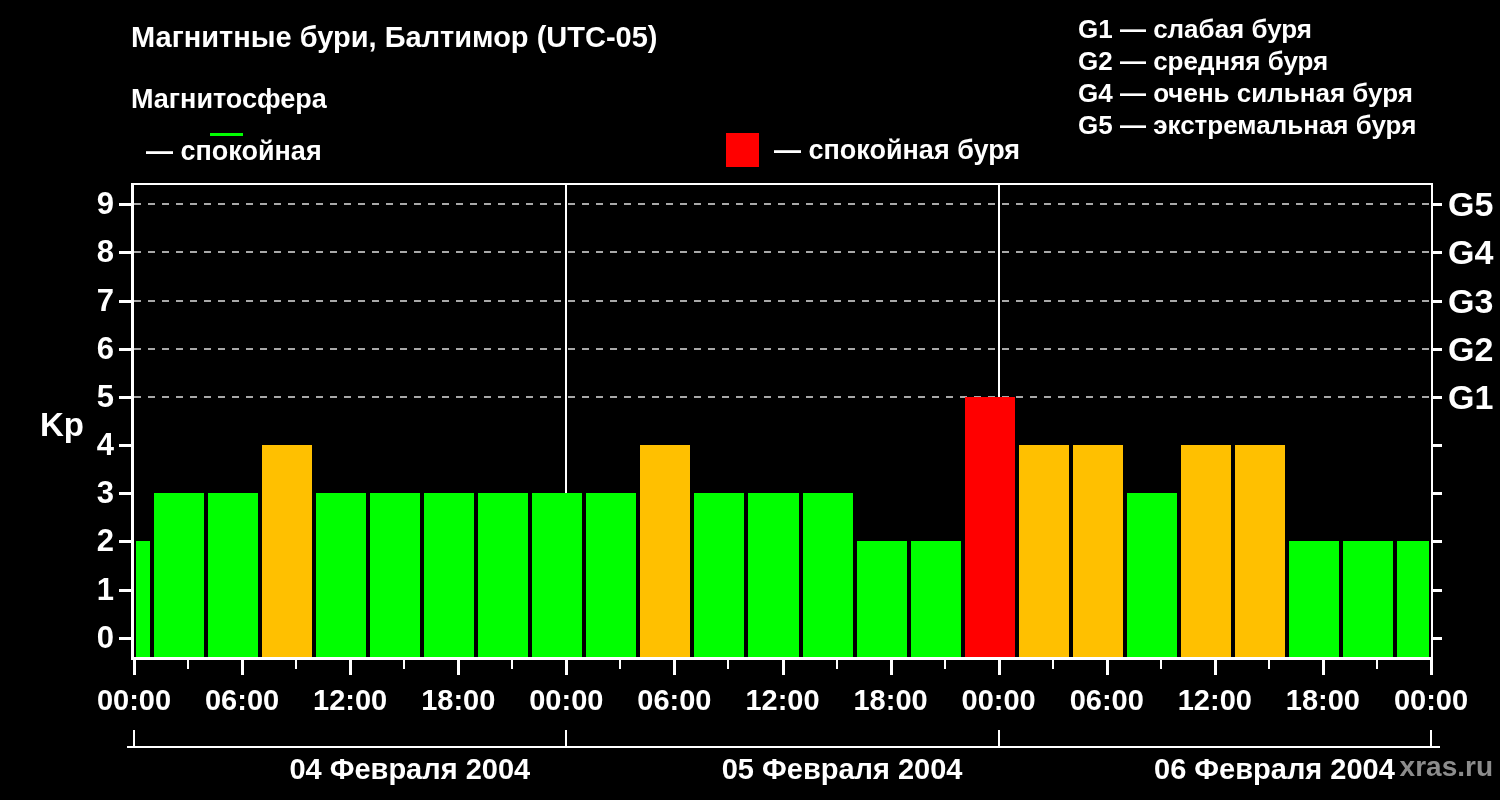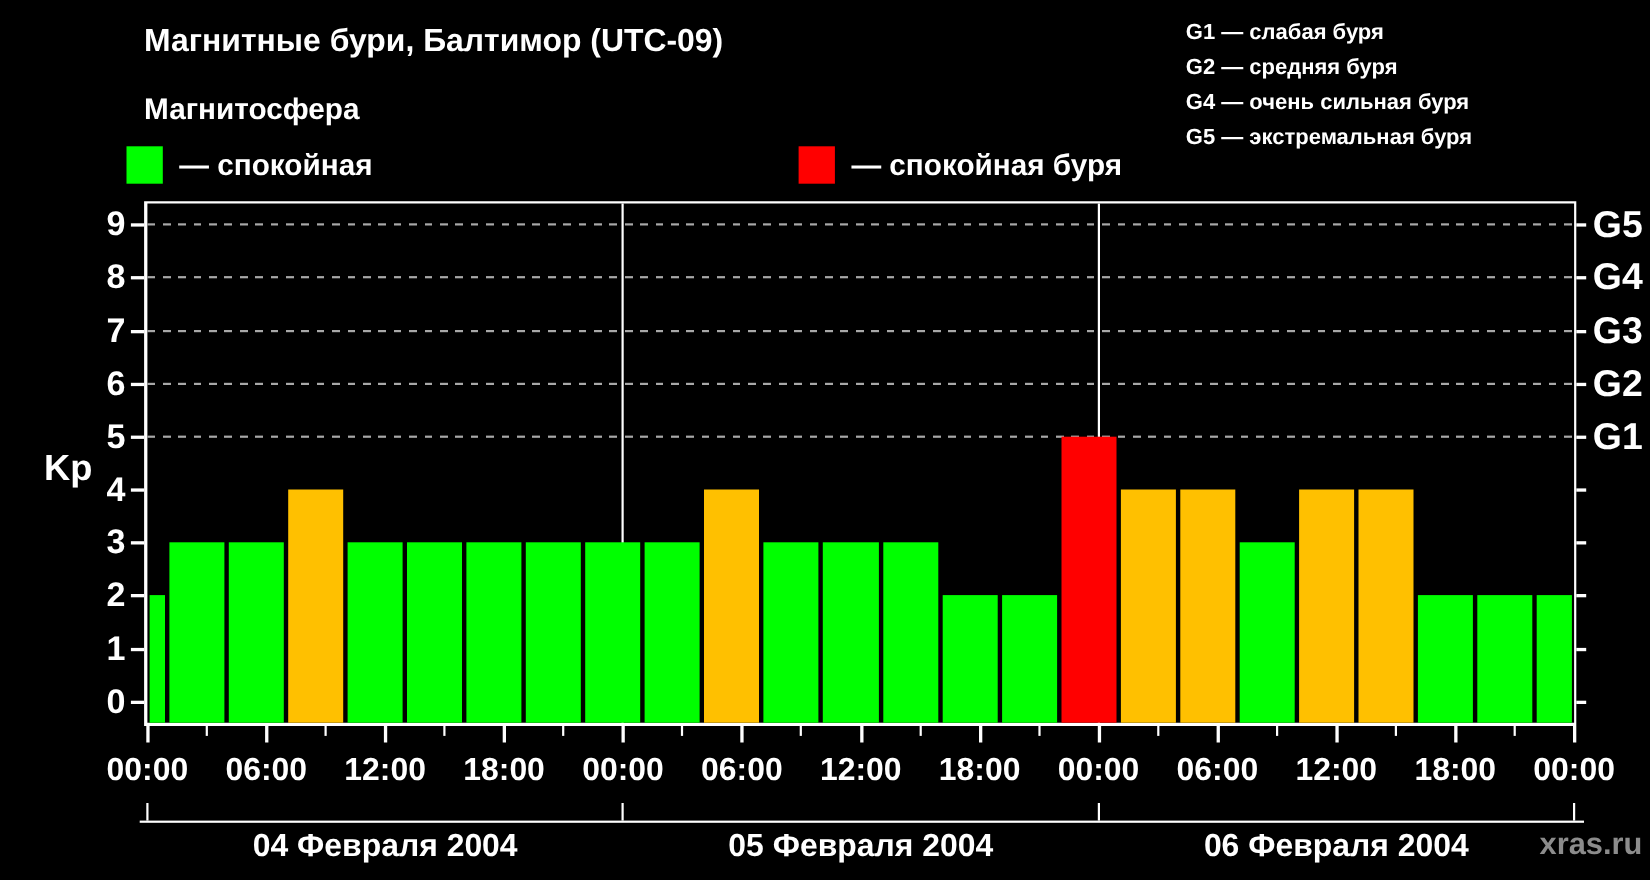--- a/index.html
+++ b/index.html
@@ -12,25 +12,25 @@
     color: #fff;
   }
   .stage { position: relative; width: 1500px; height: 800px; background:#000; }
 
   .title    { position:absolute; left:131px; top:21px;  font-size:29px; white-space:nowrap; }
   .subtitle { position:absolute; left:131px; top:84px;  font-size:27px; white-space:nowrap; }
 
   .legend-item { position:absolute; top:133px; height:34px; display:flex; align-items:center; }
   .legend-item .sw { width:33px; height:34px; display:inline-block; }
   .legend-item .lbl { margin-left:15px; font-size:27px; white-space:nowrap; }
-  #legend-quiet     { left:115px; }
+  #legend-quiet     { left:131px;flex-direction:column; }
   #legend-unsettled { left:400px; }
   #legend-storm     { left:726px; }
 
-  .gscale { position:absolute; left:1078px; top:13px; font-size:20px; line-height:32px; }
+  .gscale { position:absolute; left:1078px; top:13px; font-size:26px; line-height:32px; }
   .gscale div { white-space:nowrap; }
 
   .plot {
     position:absolute; left:131px; top:183px;
     width:1297px; height:472px;
     border-left:3px solid #fff; border-bottom:3px solid #fff;
     border-top:2px solid #fff; border-right:2px solid #fff;
     background:#000;
   }
   .grid { position:absolute; left:0; width:100%; height:2px; z-index:0;
@@ -42,31 +42,31 @@
   .rtick { position:absolute; width:9px; height:3px; background:#fff; }
   .ylab  { position:absolute; left:-66px; width:46px; text-align:right; font-size:31px; line-height:32px; }
   .glab  { position:absolute; font-size:34px; line-height:34px; }
   .kp-label { position:absolute; left:40px; top:406px; font-size:33px; }
 
   .xtick { position:absolute; background:#fff; }
   .xlab  { position:absolute; width:110px; text-align:center; font-size:29px; line-height:30px; white-space:nowrap; }
 
   .ruler-line { position:absolute; height:2px; background:#fff; }
   .ruler-tick { position:absolute; width:2px; height:16px; background:#fff; }
-  .datelab { position:absolute; width:360px; text-align:center; font-size:29px; line-height:32px; white-space:nowrap; }
+  .datelab { position:absolute; width:360px; text-align:right; font-size:29px; line-height:32px; white-space:nowrap; }
 
   .watermark { position:absolute; left:1390px; top:751px; width:103px; text-align:right;
                font-size:28px; color:#8c8c8c; }
 </style>
 </head>
 <body>
 
 <div class="stage">
 
-  <div class="title">Магнитные бури, Балтимор (UTC-09)</div>
+  <div class="title">Магнитные бури, Балтимор (UTC-05)</div>
   <div class="subtitle">Магнитосфера</div>
 
   <div class="legend-item" id="legend-quiet">
     <span class="sw legend-swatch" style="background: rgb(0, 255, 0);"></span>
     <span class="lbl">— спокойная</span>
   </div>
   <div class="legend-item" id="legend-storm">
     <span class="sw legend-swatch" style="background: rgb(255, 0, 0);"></span>
     <span class="lbl">— спокойная буря</span>
   </div>

